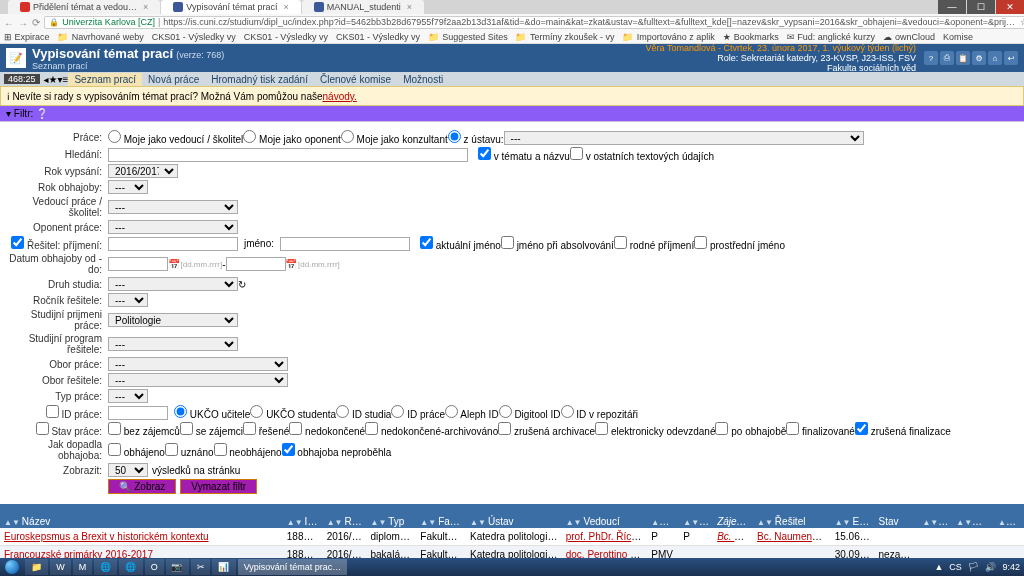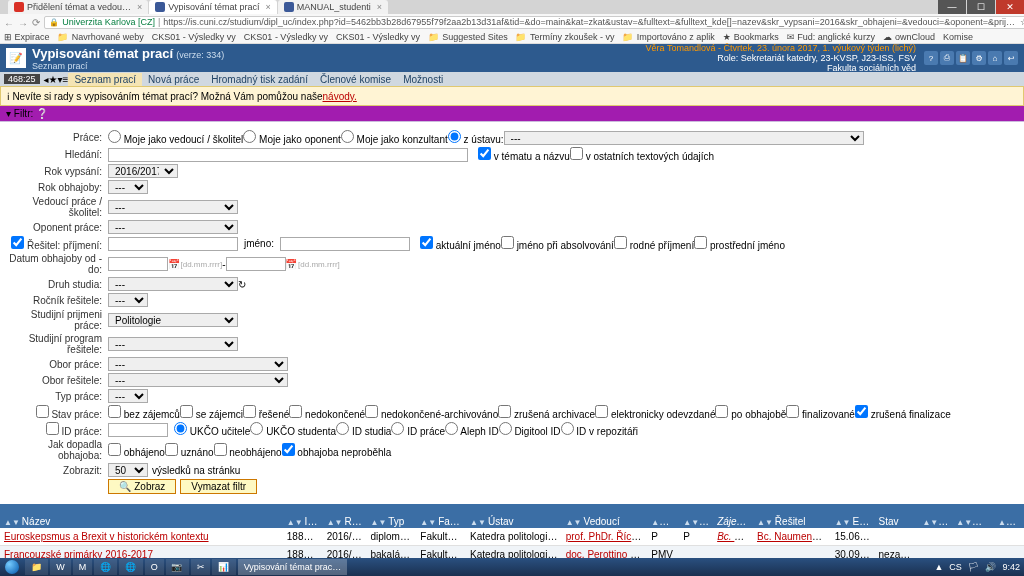--- a/index.html
+++ b/index.html
@@ -1,18 +1,18 @@
 <!DOCTYPE html>
 <html><head>
 <meta charset="utf-8">
 <style>
 * { margin:0; padding:0; box-sizing:border-box; font-family:Arial,sans-serif; }
 body { background:#e8e8e8; font-size:11px; width:1024px; height:576px; overflow:hidden; position:relative; }
 .chrome-tabs { display:flex; background:#d4d4d4; height:14px; align-items:center; padding-left:8px; }
-.chrome-tab { display:flex; align-items:center; background:#f2f2f2; height:14px; padding:0 6px; margin-right:1px; font-size:9px; color:#444; border-radius:3px 3px 0 0; }
+.chrome-tab { display:flex; align-items:center; background:#f2f2f2; height:14px; padding:0 12px; margin-right:1px; font-size:9px; color:#444; border-radius:3px 3px 0 0; }
 .chrome-tab.active { background:#fff; }
 .chrome-tab .icon { width:10px; height:10px; margin-right:3px; background:#d93025; border-radius:2px; }
 .chrome-tab .icon.cuni { background:#3b5998; }
 .chrome-tab .close { margin-left:6px; color:#888; }
 .win-controls { position:absolute; right:0; top:0; display:flex; }
 .win-btn { width:28px; height:14px; display:flex; align-items:center; justify-content:center; font-size:9px; color:#fff; }
 .win-btn.min { background:#555; } .win-btn.max { background:#555; margin-left:1px; } .win-btn.cls { background:#c0392b; margin-left:1px; }
 .addr-bar { display:flex; align-items:center; background:#f7f7f7; height:16px; padding:0 4px; gap:4px; }
 .nav-btn { width:14px; height:14px; color:#888; display:flex; align-items:center; justify-content:center; font-size:10px; }
 .addr-field { flex:1; display:flex; align-items:center; background:#fff; border:1px solid #ccc; border-radius:2px; height:13px; padding:0 4px; font-size:9px; color:#555; }
@@ -26,28 +26,28 @@
 .hb-right { text-align:right; font-size:9px; }
 .hb-right .org { color:#f90; }
 .hb-icons { display:flex; gap:2px; margin-left:8px; }
 .hb-icons span { width:14px; height:14px; background:#4a7ab0; border-radius:2px; display:flex; align-items:center; justify-content:center; font-size:8px; }
 .tabs-row { background:#d0d8e0; display:flex; align-items:center; height:14px; padding-left:4px; font-size:10px; }
 .tab-btn { padding:1px 6px; color:#246; }
 .tab-btn.active { background:#f4e4b4; }
 .time-badge { background:#444; color:#fff; padding:0 4px; font-size:9px; margin-right:4px; }
 .hint-bar { background:#fff4d4; border:1px solid #e0c870; padding:2px 6px; font-size:10px; display:flex; align-items:center; }
 .hint-bar a { color:#b00; text-decoration:underline; }
-.filter-hdr { background:#a21caf; padding:2px 6px; font-size:10px; border-bottom:1px solid #cbd; }
+.filter-hdr { background:#8b5cf6; padding:2px 6px; font-size:10px; border-bottom:1px solid #cbd; }
 .form-area { background:#fff; padding:8px 8px; }
 .form-row { display:flex; align-items:center; margin-bottom:2px; font-size:10px; }
 .form-label { width:100px; text-align:right; padding-right:6px; color:#333; }
 .form-row input[type=text], .form-row select { font-size:10px; height:14px; border:1px solid #aaa; padding:0 2px; }
 .wide { width:360px; } .mid { width:130px; } .narrow { width:40px; }
 .chk-row { display:flex; flex-wrap:wrap; align-items:center; font-size:10px; }
-.btn-orange { background:#fef9c3; border:1px solid #c70; color:#000; padding:1px 10px; font-size:10px; cursor:pointer; }
+.btn-orange { background:#a21caf; border:1px solid #c70; color:#000; padding:1px 10px; font-size:10px; cursor:pointer; }
 .table-wrap { background:#fff; }
 .thead { background:#3b6ea5; color:#fff; display:flex; font-size:10px; height:24px; align-items:flex-end; }
 .th,.td { padding:1px 4px; overflow:hidden; white-space:nowrap; text-overflow:ellipsis; }
 .sort { color:#cde; margin-right:2px; font-size:8px; }
 .trow { display:flex; font-size:10px; height:18px; align-items:center; border-bottom:1px solid #e0e0e0; }
 .trow:nth-child(even){ background:#f0f4f8; }
 .trow:nth-child(odd){ background:#fff; }
 .trow a { color:#b00; text-decoration:underline; }
 .c-nazev{width:284px;} .c-id{width:40px;} .c-rok{width:44px;} .c-typ{width:50px;} .c-fak{width:50px;} .c-ustav{width:96px;} .c-ved{width:86px;} .c-op{width:32px;} .c-or{width:34px;} .c-zaj{width:40px;font-style:italic;} .c-res{width:78px;} .c-exp{width:44px;} .c-stav{width:44px;} .c-dz{width:34px;} .c-do{width:42px;} .c-ro{width:30px;}
 .taskbar { position:absolute; bottom:0; left:0; right:0; height:18px; background:linear-gradient(#2a5080,#1a3050); display:flex; align-items:center; }
@@ -117,21 +117,21 @@
   <span class="bm">☁ <span>ownCloud</span></span>
   <span class="bm">
       <span>Komise</span>
     </span>
 </div>
 
 <div class="header-blue">
   <div class="hb-icon">📝</div>
   <div style="flex:1">
     <span class="hb-title">Vypisování témat prací</span>
-    <span style="font-size:9px;color:#cde">(verze: 334)</span>
+    <span style="font-size:9px;color:#cde">(verze: 768)</span>
     <span class="hb-sub">Seznam prací</span>
   </div>
   <div class="hb-right">
     <div class="org">Věra Tomandlová - Čtvrtek, 23. února 2017, 1. výukový týden (lichý)</div>
     <div>Role: Sekretariát katedry, 23-KVSP, J23-ISS, FSV</div>
     <div>Fakulta sociálních věd</div>
   </div>
   <div class="hb-icons">
     <span>?</span>
       <span>⎙</span>
@@ -237,47 +237,47 @@
       <select style="width:180px"><option>---</option></select>
     </div>
   <div class="form-row">
       <span class="form-label">Obor řešitele:</span>
       <select style="width:180px"><option>---</option></select>
     </div>
   <div class="form-row">
       <span class="form-label">Typ práce:</span>
       <select class="narrow"><option>---</option></select>
     </div>
+  <div class="form-row">
+    <span class="form-label"><input type="checkbox" style=""> <span>ID práce:</span></span>
+    <input type="text" style="width: 60px;">
+    <span class="chk-row" style="margin-left:6px">
+      <label><input type="radio" checked="" style=""> <span>UKČO učitele</span></label>
+      <label><input type="radio" style=""> <span>UKČO studenta</span></label>
+      <label><input type="radio" style=""> <span>ID studia</span></label>
+      <label><input type="radio" style=""> <span>ID práce</span></label>
+      <label><input type="radio" style=""> <span>Aleph ID</span></label>
+      <label><input type="radio" style=""> <span>Digitool ID</span></label>
+      <label><input type="radio" style=""> <span>ID v repozitáři</span></label>
+    </span>
+  </div>
   <div class="form-row">
     <span class="form-label"><input type="checkbox" style=""> <span>Stav práce:</span></span>
     <span class="chk-row" id="stav-opts">
         <label><input type="checkbox" style=""> bez zájemců</label>
         <label><input type="checkbox" style=""> se zájemci</label>
         <label><input type="checkbox" style=""> řešené</label>
         <label><input type="checkbox" style=""> nedokončené</label>
         <label><input type="checkbox" style=""> nedokončené-archivováno</label>
         <label><input type="checkbox" style=""> zrušená archivace</label>
         <label><input type="checkbox" style=""> elektronicky odevzdané</label>
         <label><input type="checkbox" style=""> po obhajobě</label>
         <label><input type="checkbox" style=""> finalizované</label>
         <label><input type="checkbox" checked="" style=""> zrušená finalizace</label>
       </span>
-  </div>
-  <div class="form-row">
-    <span class="form-label"><input type="checkbox" style=""> <span>ID práce:</span></span>
-    <input type="text" style="width: 60px;">
-    <span class="chk-row" style="margin-left:6px">
-      <label><input type="radio" checked="" style=""> <span>UKČO učitele</span></label>
-      <label><input type="radio" style=""> <span>UKČO studenta</span></label>
-      <label><input type="radio" style=""> <span>ID studia</span></label>
-      <label><input type="radio" style=""> <span>ID práce</span></label>
-      <label><input type="radio" style=""> <span>Aleph ID</span></label>
-      <label><input type="radio" style=""> <span>Digitool ID</span></label>
-      <label><input type="radio" style=""> <span>ID v repozitáři</span></label>
-    </span>
   </div>
   <div class="form-row">
     <span class="form-label">Jak dopadla obhajoba:</span>
     <span class="chk-row" id="dopadla-opts">
         <label><input type="checkbox" style=""> obhájeno</label>
         <label><input type="checkbox" style=""> uznáno</label>
         <label><input type="checkbox" style=""> neobhájeno</label>
         <label><input type="checkbox" checked="" style=""> obhajoba neproběhla</label>
       </span>
   </div>

